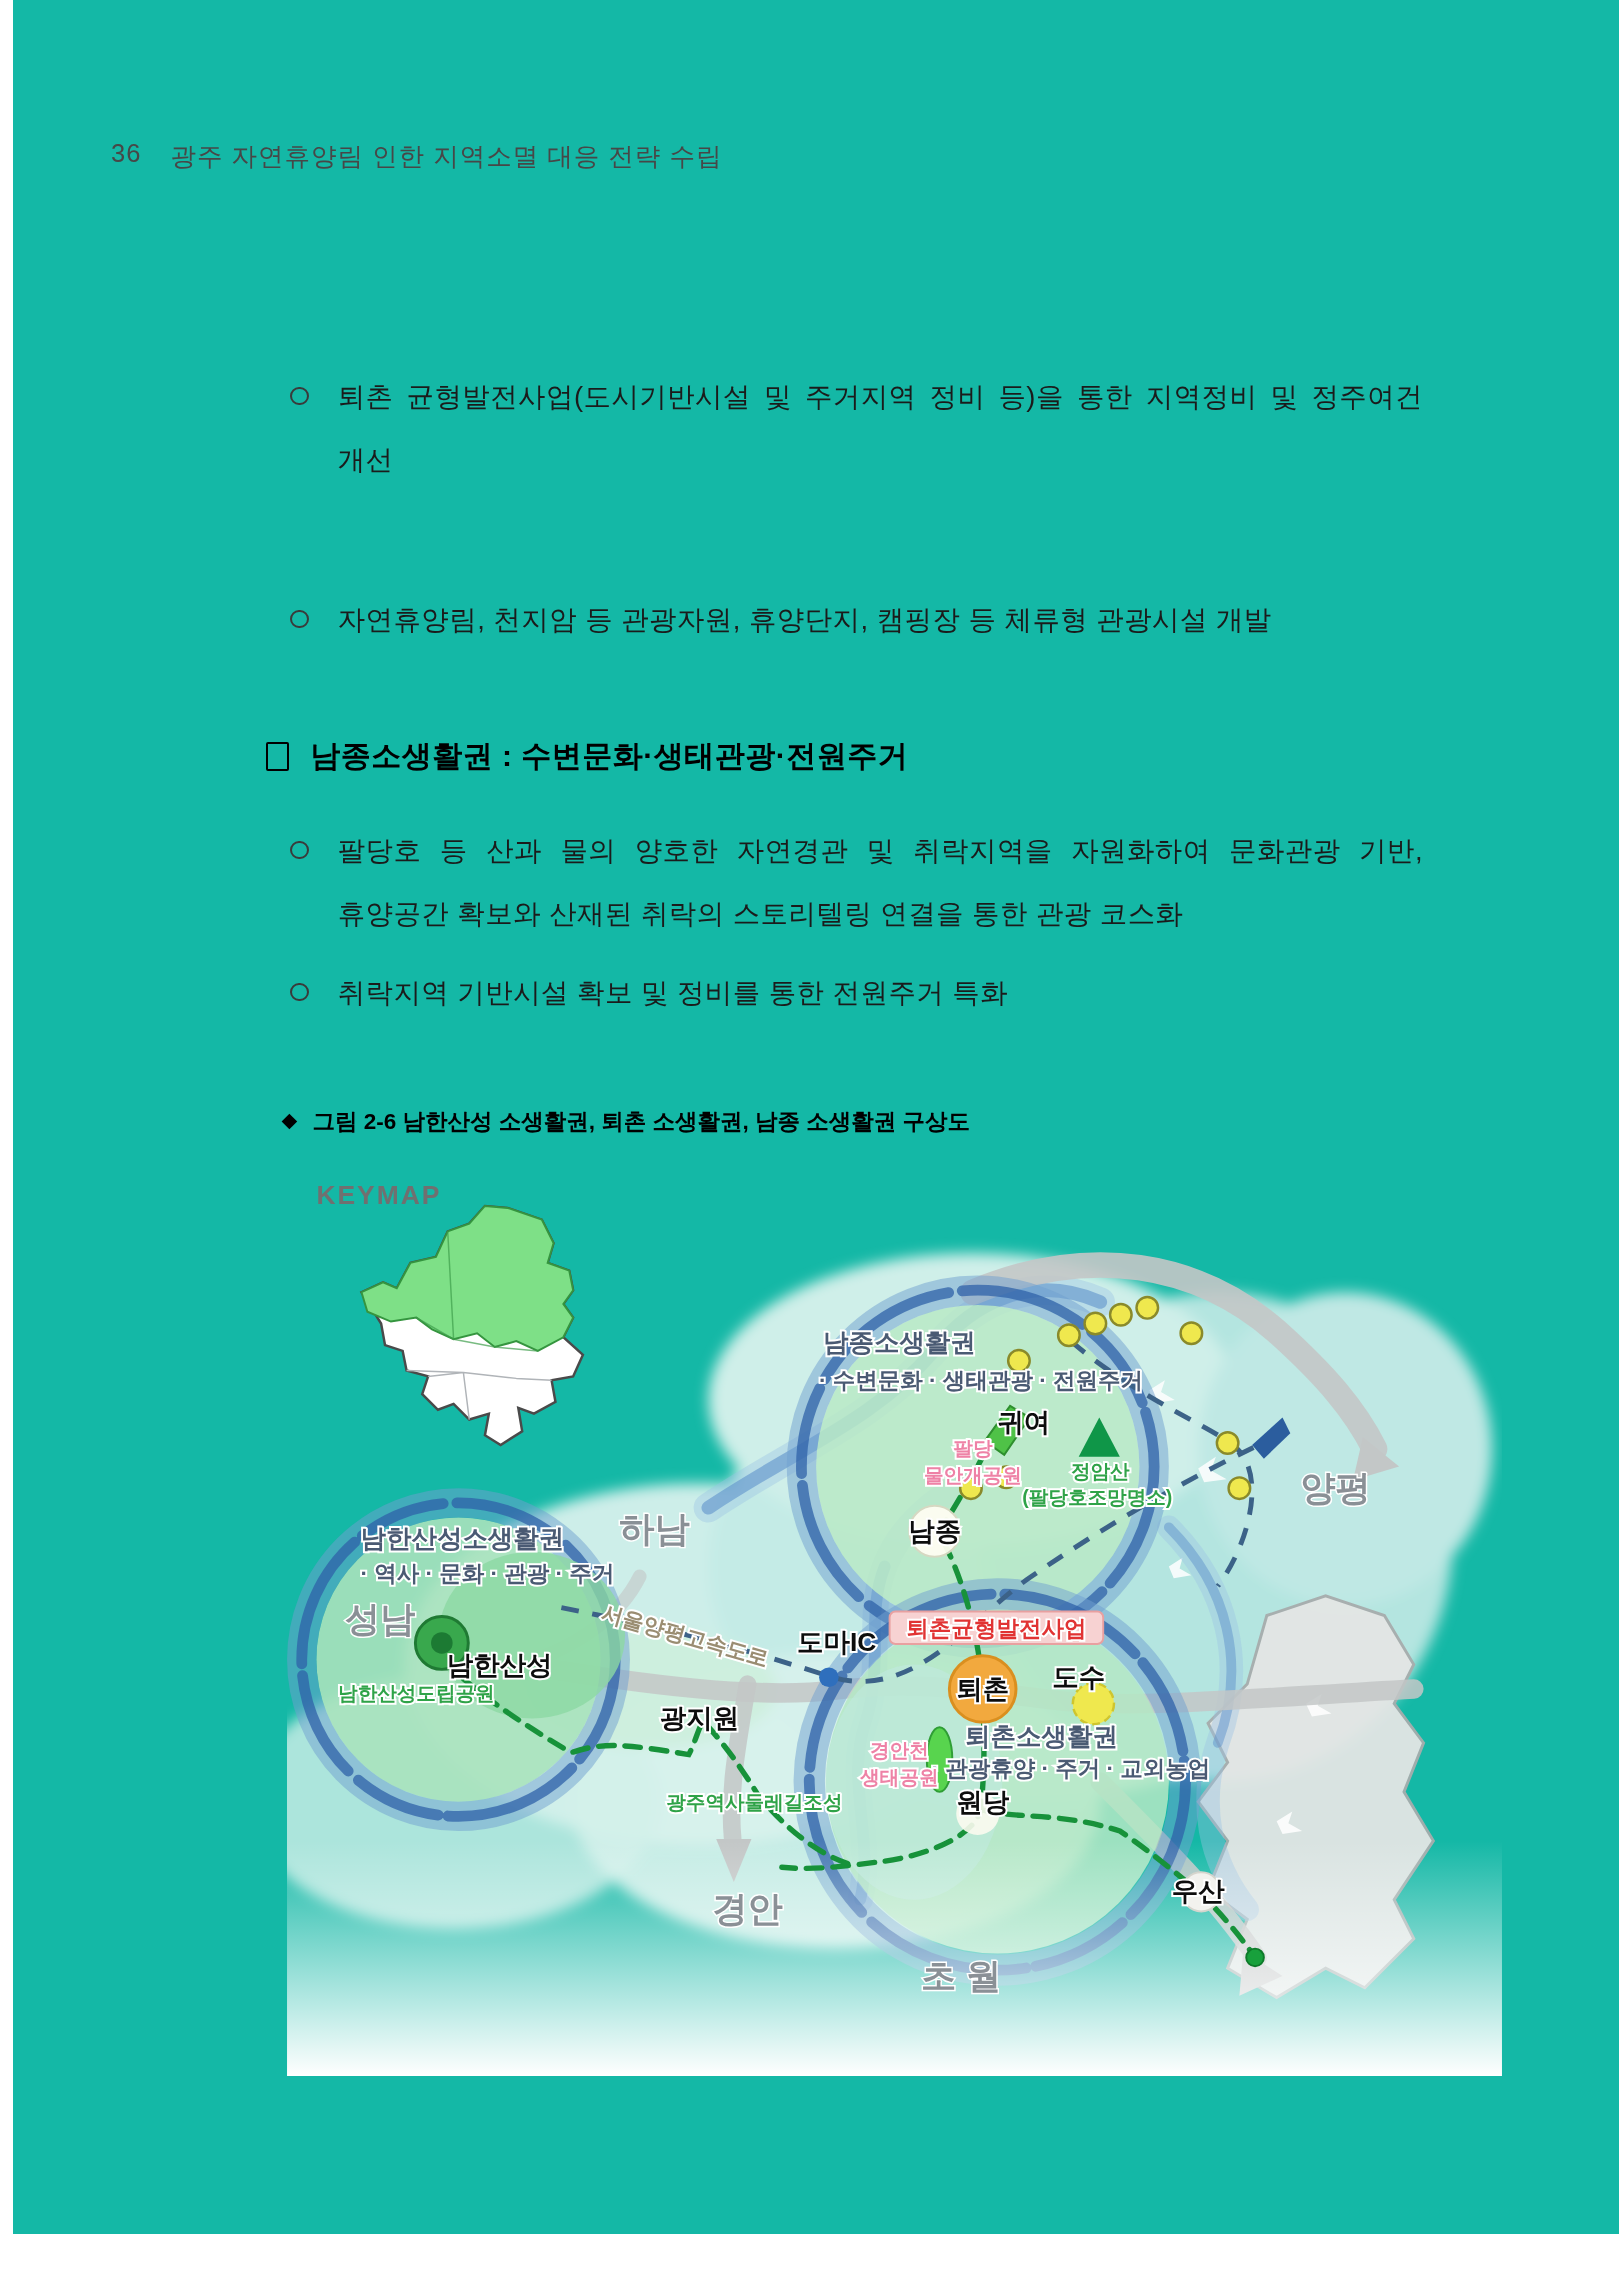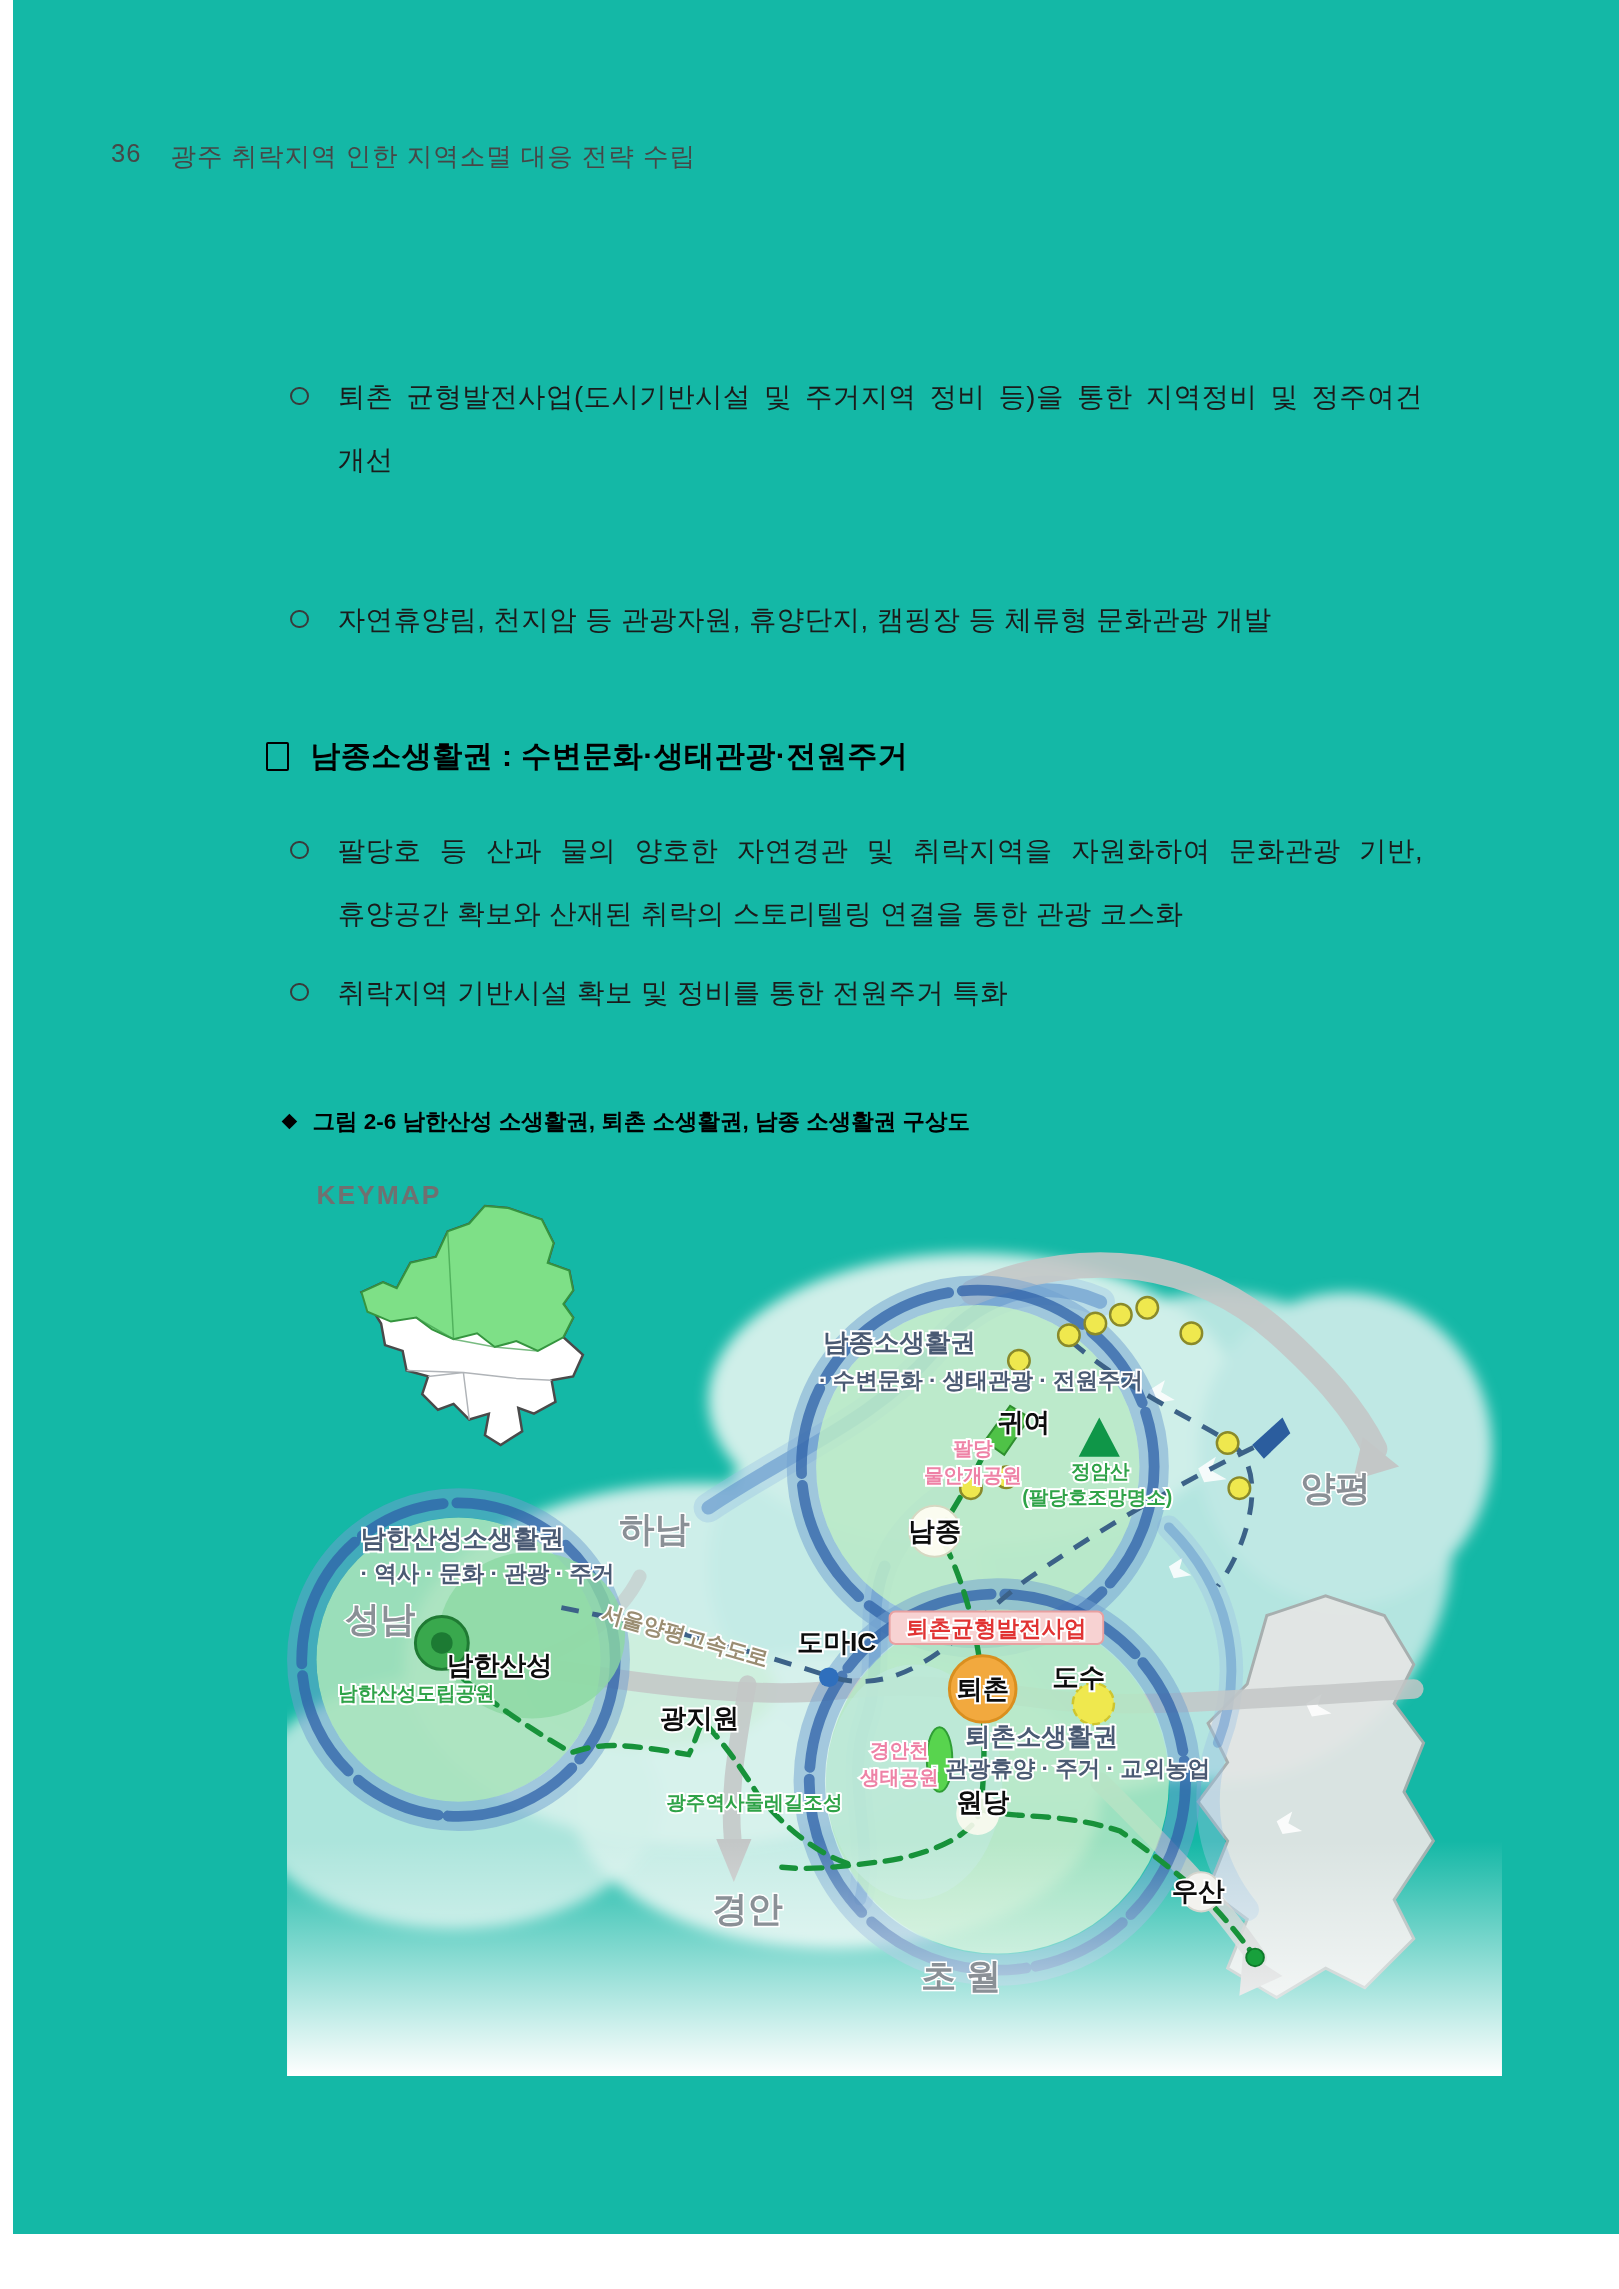--- a/index.html
+++ b/index.html
@@ -34,30 +34,30 @@
   .greenlbl{fill:#2fa348;font-size:20px;}
   .pinklbl{fill:#ee82a6;font-size:20px;}
 </style>
 </head>
 <body>
 
 <div class="page">
 
   <div class="runhead">
     <span>36</span>
-    <span>광주 취락지역 인한 지역소멸 대응 전략 수립</span>
+    <span>광주 자연휴양림 인한 지역소멸 대응 전략 수립</span>
   </div>
 
   <div class="bullet" id="b1">
     <span class="circ"></span>
     <span class="btext">퇴촌 균형발전사업(도시기반시설 및 주거지역 정비 등)을 통한 지역정비 및 정주여건 개선</span>
   </div>
   <div class="bullet" id="b3">
     <span class="circ"></span>
-    <span class="btext">자연휴양림, 천지암 등 관광자원, 휴양단지, 캠핑장 등 체류형 문화관광 개발</span>
+    <span class="btext">자연휴양림, 천지암 등 관광자원, 휴양단지, 캠핑장 등 체류형 관광시설 개발</span>
   </div>
 
   <div class="sec-head" id="head2">
     <span class="sq"></span>
     <span>남종소생활권 : 수변문화·생태관광·전원주거</span>
   </div>
   <div class="bullet" id="b4">
     <span class="circ"></span>
     <span class="btext">팔당호 등 산과 물의 양호한 자연경관 및 취락지역을 자원화하여 문화관광 기반, 휴양공간 확보와 산재된 취락의 스토리텔링 연결을 통한 관광 코스화</span>
   </div>

